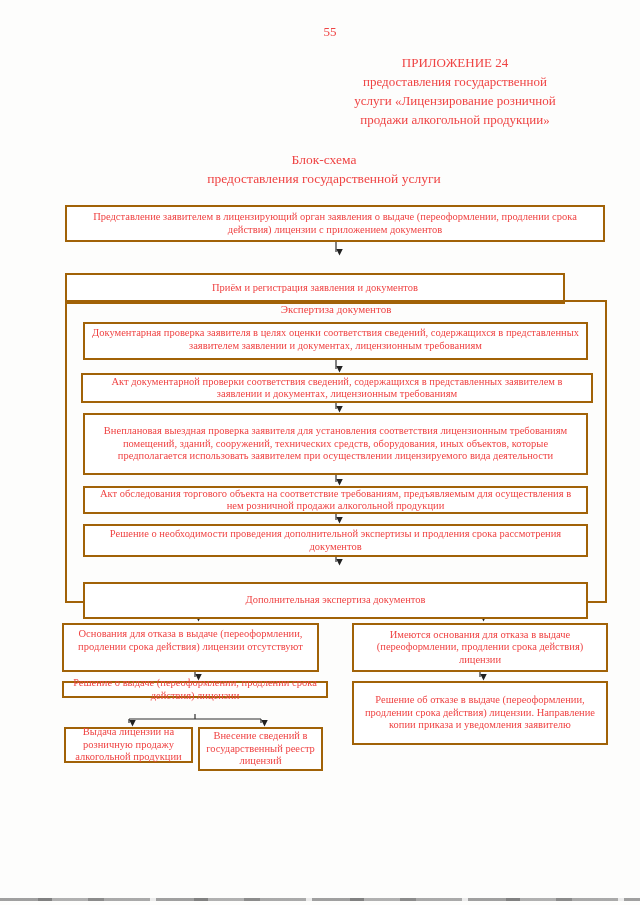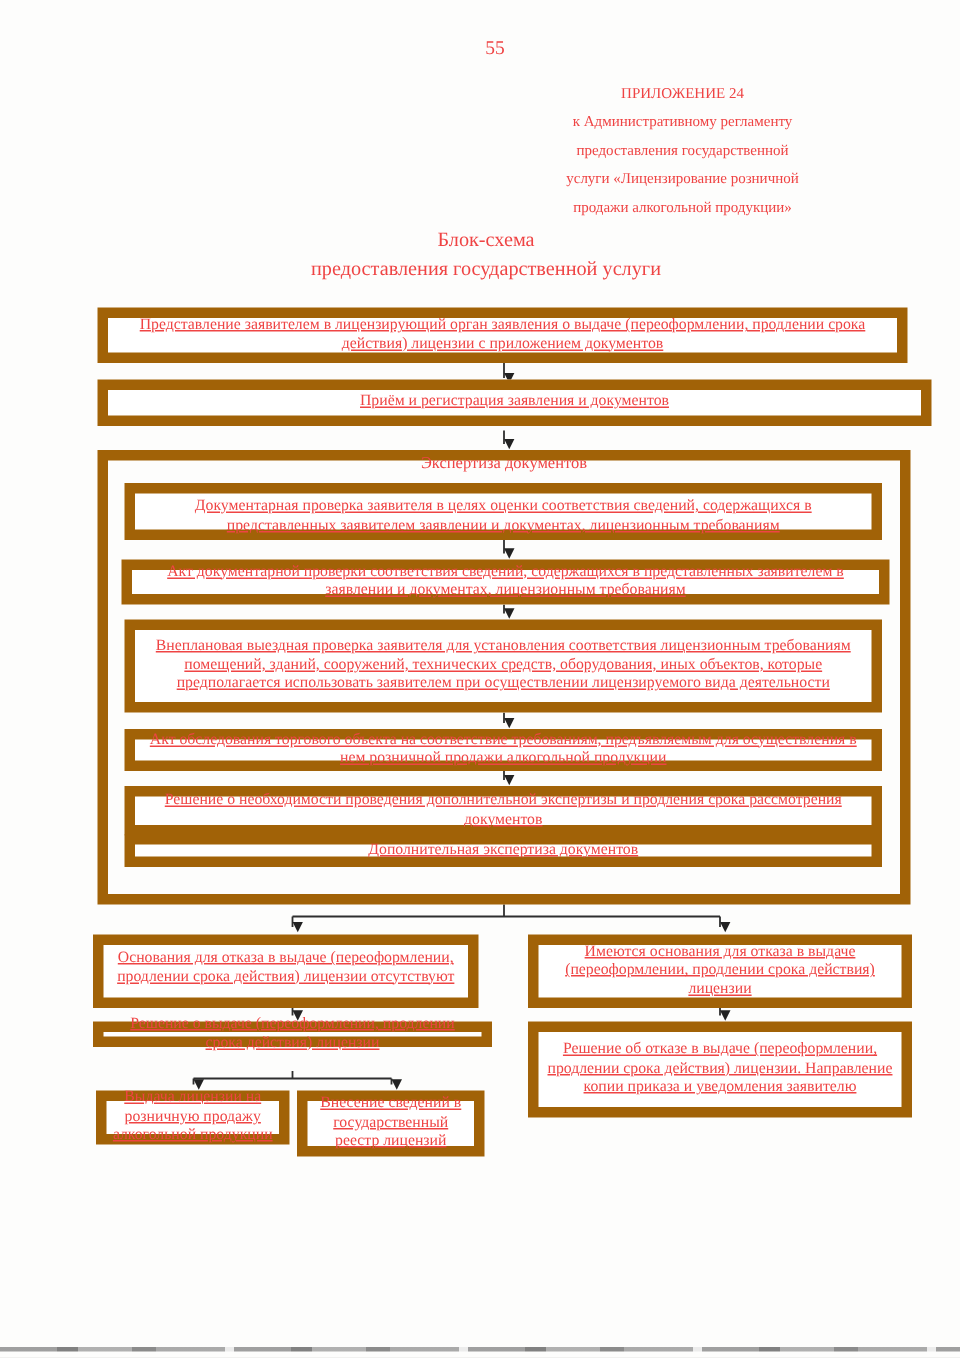--- a/index.html
+++ b/index.html
@@ -11,50 +11,49 @@
     color:#ef4444;
     overflow:hidden;
     margin:0 auto;
   }
   .page-number{
     position:absolute;top:24px;left:20px;width:620px;
     text-align:center;font-size:13px;
   }
   .appendix{
     position:absolute;top:53px;left:305px;width:300px;
-    text-align:center;font-size:10px;line-height:19px;
+    text-align:center;font-size:13px;line-height:19px;
   }
   .doc-title{
     position:absolute;top:150px;left:4px;width:640px;
     text-align:center;font-size:13.5px;line-height:19px;
   }
   .fbox{
     position:absolute;
     box-sizing:border-box;
-    border:7px solid #a16207;
+    border:2px solid #a16207;
     background:#fff;
     display:flex;align-items:center;justify-content:center;
     text-align:center;
     font-size:10.5px;line-height:12.5px;
     padding:1px 6px;
-    text-decoration:underline;
   }
   .top{align-items:flex-start;padding-top:3px;}
   .narrow{padding:1px 3px;}
   
   #box-submission{left:65px;top:205px;width:540px;height:37px;}
-  #box-reception{left:65px;top:253px;width:556px;height:31px;}
+  #box-reception{left:65px;top:273px;width:500px;height:31px;}
   #box-expertise{left:65px;top:300px;width:542px;height:303px;background:transparent;padding:0;display:block;}
   #expertise-title{position:absolute;left:65px;top:303px;width:542px;text-align:center;font-size:11px;}
   #box-doc-check{left:83px;top:322px;width:505px;height:38px;}
   #box-doc-act{left:81px;top:373px;width:512px;height:30px;}
   #box-onsite-check{left:83px;top:413px;width:505px;height:62px;}
   #box-survey-act{left:83px;top:486px;width:505px;height:28px;}
   #box-add-decision{left:83px;top:524px;width:505px;height:33px;}
-  #box-add-expertise{left:83px;top:556px;width:505px;height:22px;}
+  #box-add-expertise{left:83px;top:582px;width:505px;height:37px;}
   #box-no-grounds{left:62px;top:623px;width:257px;height:49px;}
   #box-grounds-exist{left:352px;top:623px;width:256px;height:49px;}
   #box-issue-decision{left:62px;top:681px;width:266px;height:17px;}
   #box-refusal-decision{left:352px;top:681px;width:256px;height:64px;}
   #box-license-issue{left:64px;top:727px;width:129px;height:36px;}
   #box-registry{left:198px;top:727px;width:125px;height:44px;}
   .connectors{
     position:absolute;left:0;top:0;width:640px;height:905px;
     pointer-events:none;
   }
@@ -68,21 +67,20 @@
 </style>
 </head>
 <body>
 
 <div class="page">
 
   <div class="page-number">55</div>
 
   <div class="appendix">
     <div>ПРИЛОЖЕНИЕ 24</div>
-    <div>к Административному регламенту</div>
     <div>предоставления государственной</div>
     <div>услуги «Лицензирование розничной</div>
     <div>продажи алкогольной продукции»</div>
   </div>
 
   <div class="doc-title">
     <div>Блок-схема</div>
     <div>предоставления государственной услуги</div>
   </div>
 

